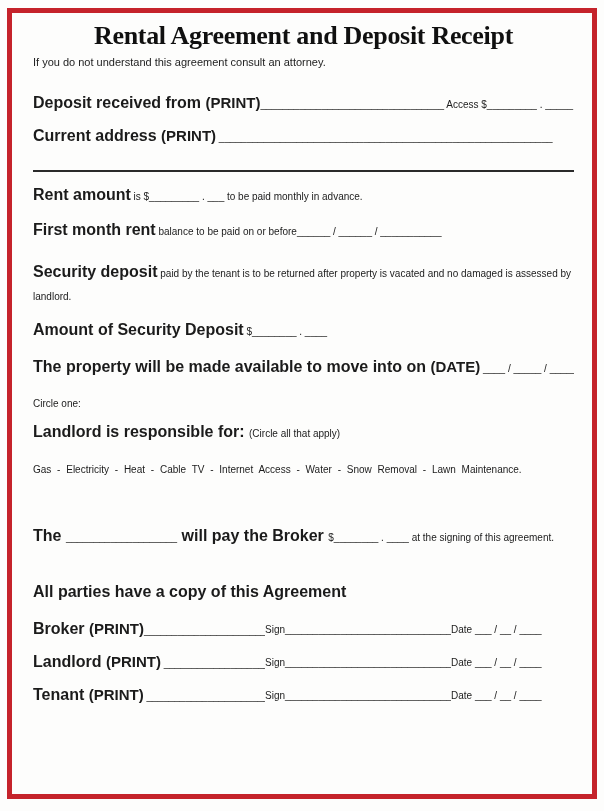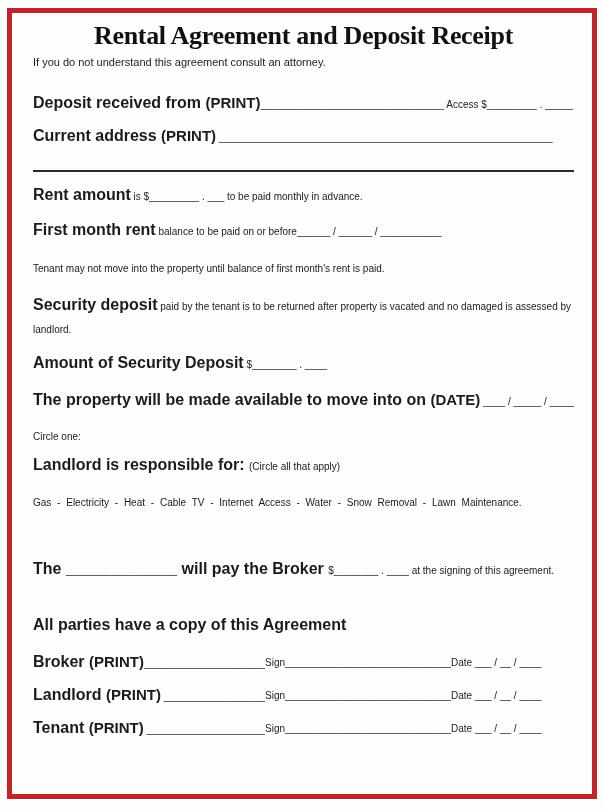--- a/index.html
+++ b/index.html
@@ -94,21 +94,20 @@
     <p class="line ln-deposit"><span class="b">Deposit received from </span><span class="small">(PRINT)</span><span class="r">_________________________________</span><span class="r"> Access $_________ . _____</span></p>
 
     <p class="line ln-address"><span class="b">Current address </span><span class="small">(PRINT)</span><span class="r"> ____________________________________________________________</span></p>
 
     <div class="rule"></div>
 
     <p class="line ln-rent"><span class="b">Rent amount</span><span class="r"> is $_________ . ___  to be paid monthly in advance.</span></p>
 
     <p class="line ln-first"><span class="b">First month rent</span><span class="r"> balance to be paid on or before______ / ______ / ___________</span></p>
 
-    <p class="line ln-note wrap"><span class="r">Tenant may not move into the property until balance of first month's rent is paid.</span></p>
 
     <p class="line ln-security wrap"><span class="b">Security deposit</span><span class="r"> paid by the tenant is to be returned after property is vacated and no damaged is assessed by landlord.</span></p>
 
     <p class="line ln-secamount"><span class="b">Amount of Security Deposit</span><span class="r"> $________ . ____</span></p>
 
     <p class="line ln-movein"><span class="b">The property will be made available to move into on </span><span class="small">(DATE)</span><span class="r"> ____ / _____ / ______</span></p>
 
     <p class="line ln-circle"><span class="r">Circle one:</span></p>
 
     <p class="line ln-responsible"><span class="b">Landlord is responsible for: </span><span class="r">(Circle all that apply)</span></p>

